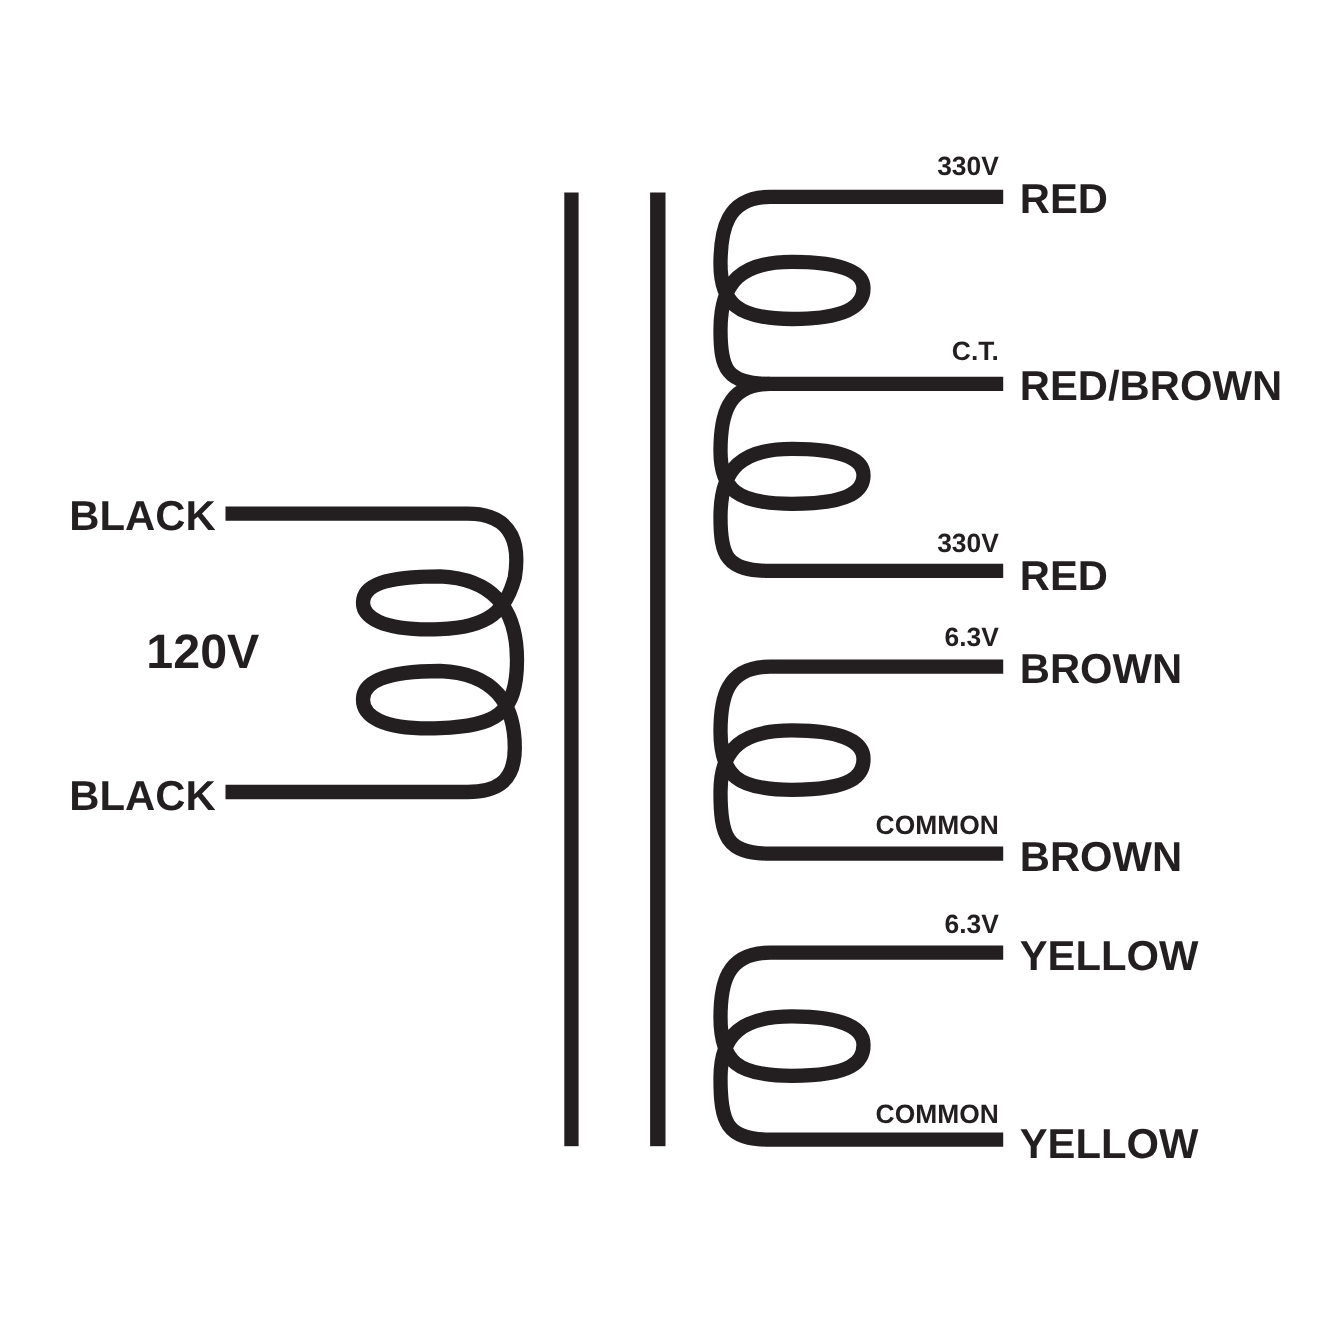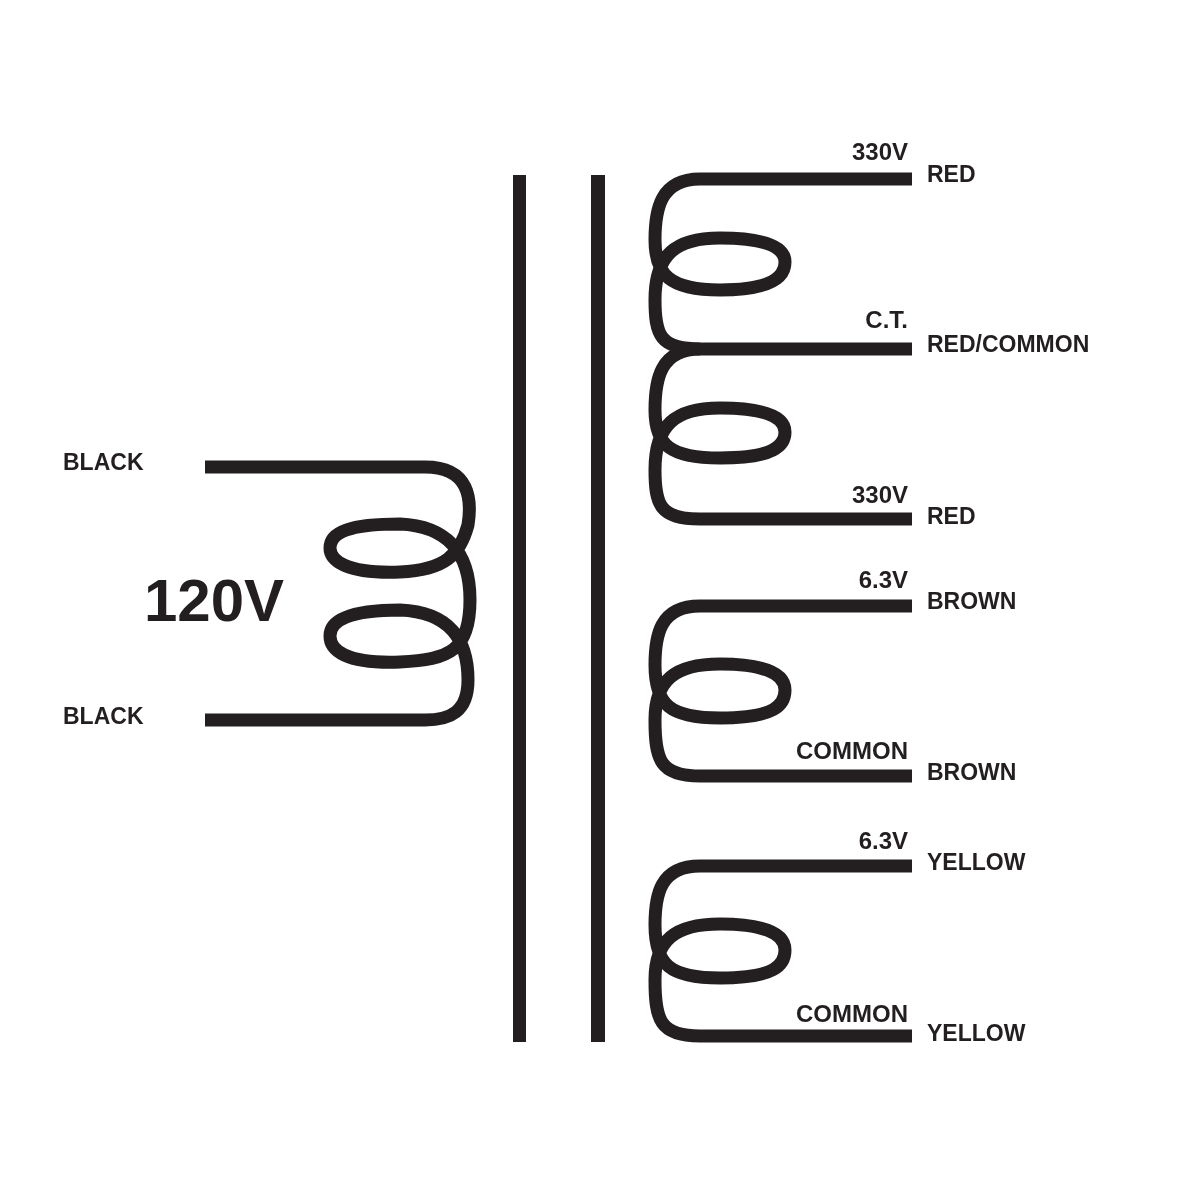--- a/index.html
+++ b/index.html
@@ -1,23 +1,23 @@
 <!DOCTYPE html>
 <html><head>
   <meta charset="utf-8">
   <style>
     html, body { margin: 0; padding: 0; background: #ffffff; }
     body { width: 1200px; height: 1200px; position: relative; overflow: hidden; }
     #diagram { position: absolute; left: 0; top: 0; width: 1200px; height: 1200px; }
     .wire { fill: none; stroke: #231f20; stroke-width: 13; stroke-linecap: butt; stroke-linejoin: round; }
     .core { fill: #231f20; }
     .lbl { position: absolute; font-family: "Liberation Sans", sans-serif; font-weight: bold; color: #231f20; white-space: nowrap; line-height: 1; }
-    .lead { font-size: 23px; }
+    .lead { font-size: 38px; }
     .tap { font-size: 24px; text-align: left; }
-    .big { font-size: 60px; margin-left: 11px; }
+    .big { font-size: 44px; }
   </style>
 </head>
 <body>
 
 <svg id="diagram" viewBox="0 0 1200 1200" xmlns="http://www.w3.org/2000/svg">
 
   <rect class="core" x="513" y="175" width="13" height="867"></rect>
   <rect class="core" x="591" y="175" width="14" height="867"></rect>
 
   <g>
@@ -39,21 +39,21 @@
 </svg>
 
 <div class="lbl lead" style="left:63px; top:451px;">BLACK</div>
 <div class="lbl big" style="left:133px; top:571px;">120V</div>
 <div class="lbl lead" style="left:63px; top:705px;">BLACK</div>
 
 <div class="lbl tap" style="right:292px; top:140px;">330V</div>
 <div class="lbl lead" style="left:927px; top:163px;">RED</div>
 
 <div class="lbl tap" style="right:292px; top:308px;">C.T.</div>
-<div class="lbl lead" style="left:927px; top:333px;">RED/COMMON</div>
+<div class="lbl lead" style="left:927px; top:333px;">RED/BROWN</div>
 
 <div class="lbl tap" style="right:292px; top:483px;">330V</div>
 <div class="lbl lead" style="left:927px; top:505px;">RED</div>
 
 <div class="lbl tap" style="right:292px; top:568px;">6.3V</div>
 <div class="lbl lead" style="left:927px; top:590px;">BROWN</div>
 
 <div class="lbl tap" style="right:292px; top:739px;">COMMON</div>
 <div class="lbl lead" style="left:927px; top:761px;">BROWN</div>
 

